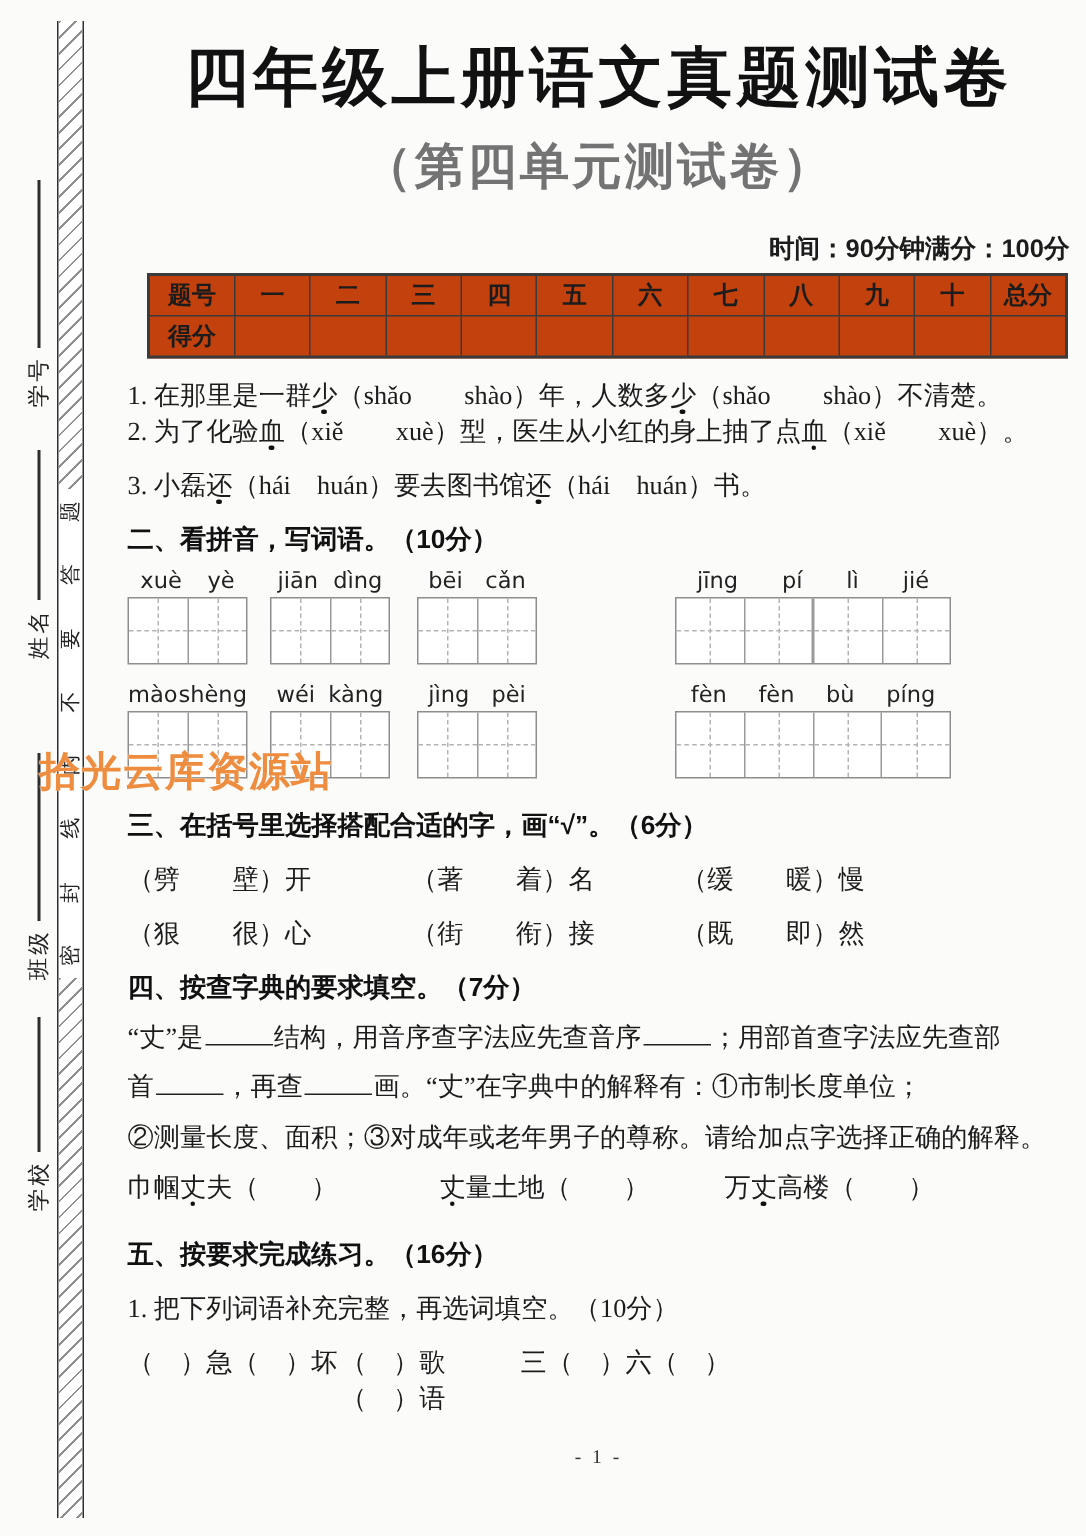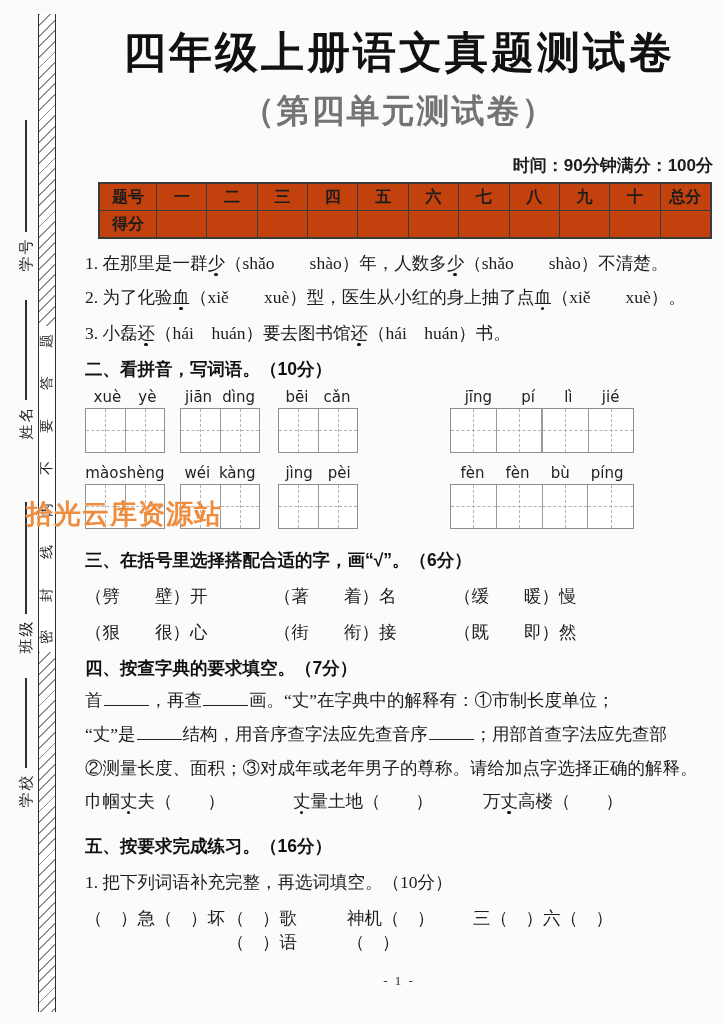--- a/index.html
+++ b/index.html
@@ -148,21 +148,21 @@
     <div></div>
     <div></div>
     <div></div>
     <div></div>
     <div></div>
     <div></div>
     <div></div>
   </div>
 
   <p class="line"><span>1. 在那里是一群</span><span class="dt">少</span><span>（shǎo　　shào）年，人数多</span><span class="dt">少</span><span>（shǎo　　shào）不清楚。</span></p>
-  <p class="line" style="margin-top:10px"><span>2. 为了化验</span><span class="dt">血</span><span>（xiě　　xuè）型，医生从小红的身上抽了点</span><span class="dt">血</span><span>（xiě　　xuè）。</span></p>
+  <p class="line" style="margin-top:0"><span>2. 为了化验</span><span class="dt">血</span><span>（xiě　　xuè）型，医生从小红的身上抽了点</span><span class="dt">血</span><span>（xiě　　xuè）。</span></p>
   <p class="line"><span>3. 小磊</span><span class="dt">还</span><span>（hái　huán）要去图书馆</span><span class="dt">还</span><span>（hái　huán）书。</span></p>
 
   <h3 class="m-s2h">二、看拼音，写词语。（10分）</h3>
   <div class="prow prow1">
     <div class="pgroup g1">
       <div class="plabels">
           <span>xuè</span>
           <span>yè</span>
         </div>
       <div class="pbox">
@@ -258,32 +258,31 @@
     <span class="c2">（著　　着）名</span>
     <span>（缓　　暖）慢</span>
   </div>
   <div class="choices">
     <span class="c1">（狠　　很）心</span>
     <span class="c2">（街　　衔）接</span>
     <span>（既　　即）然</span>
   </div>
 
   <h3 class="m-s4h">四、按查字典的要求填空。（7分）</h3>
+  <p class="line" style="margin-top:10px"><span>“丈”是</span><span class="bl"></span><span>结构，用音序查字法应先查音序</span><span class="bl"></span><span>；用部首查字法应先查部</span></p>
   <p class="line" style="margin-top:9px"><span>首</span><span class="bl"></span><span>，再查</span><span class="bl"></span><span>画。“丈”在字典中的解释有：①市制长度单位；</span></p>
-  <p class="line" style="margin-top:10px"><span>“丈”是</span><span class="bl"></span><span>结构，用音序查字法应先查音序</span><span class="bl"></span><span>；用部首查字法应先查部</span></p>
   <p class="line" style="margin-top:10px">②测量长度、面积；③对成年或老年男子的尊称。请给加点字选择正确的解释。</p>
   <div class="defs">
     <span class="d1"><span>巾帼</span><span class="dt">丈</span><span>夫（　　）</span></span>
     <span class="d2"><span class="dt">丈</span><span>量土地（　　）</span></span>
     <span><span>万</span><span class="dt">丈</span><span>高楼（　　）</span></span>
   </div>
 
   <h3 class="m-s5h">五、按要求完成练习。（16分）</h3>
   <p class="line">1. 把下列词语补充完整，再选词填空。（10分）</p>
   <div class="words">
     <span class="w1">（　）急（　）坏</span>
     <span class="w2">（　）歌（　）语</span>
-    <span class="w3">神机（　）（　）</span>
     <span>三（　）六（　）</span>
   </div>
 
   <div class="pnum">- 1 -</div>
 </div>
 
 </body></html>

